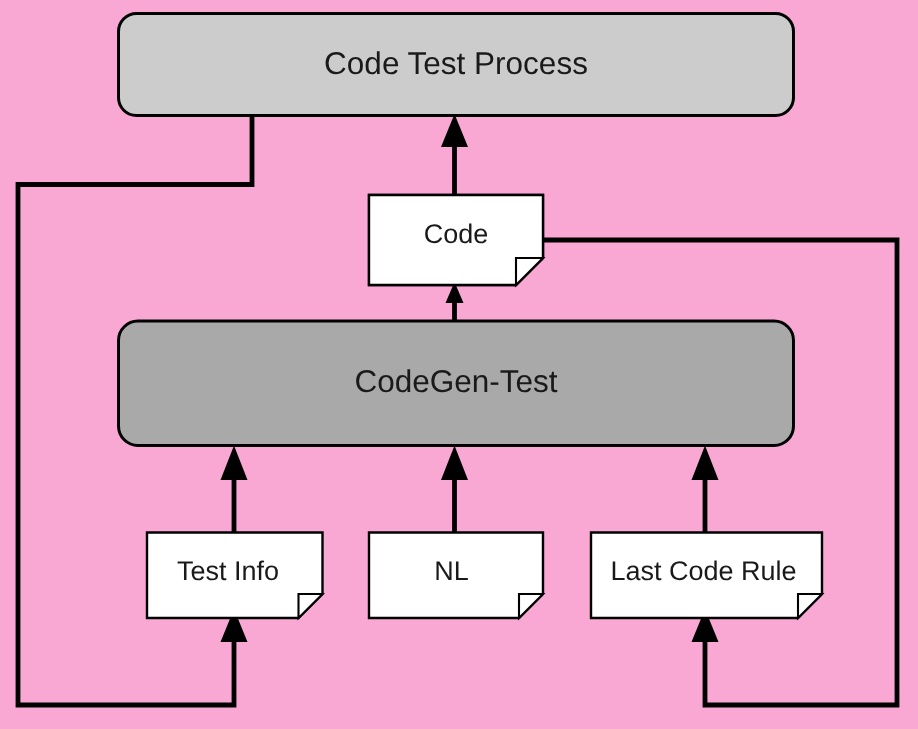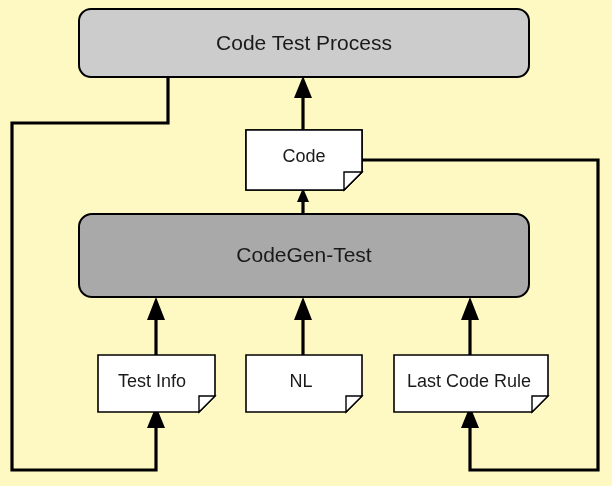--- a/index.html
+++ b/index.html
@@ -8,21 +8,21 @@
     padding: 0;
     background: #ffffff;
   }
   body {
     font-family: "Liberation Sans", sans-serif;
   }
   #diagram-root {
     position: relative;
     width: 612px;
     height: 486px;
-    background: #fef9c3;
+    background: #f9a8d4;
     overflow: hidden;
   }
   #diagram-svg {
     position: absolute;
     left: 0;
     top: 0;
     width: 612px;
     height: 486px;
     display: block;
   }

